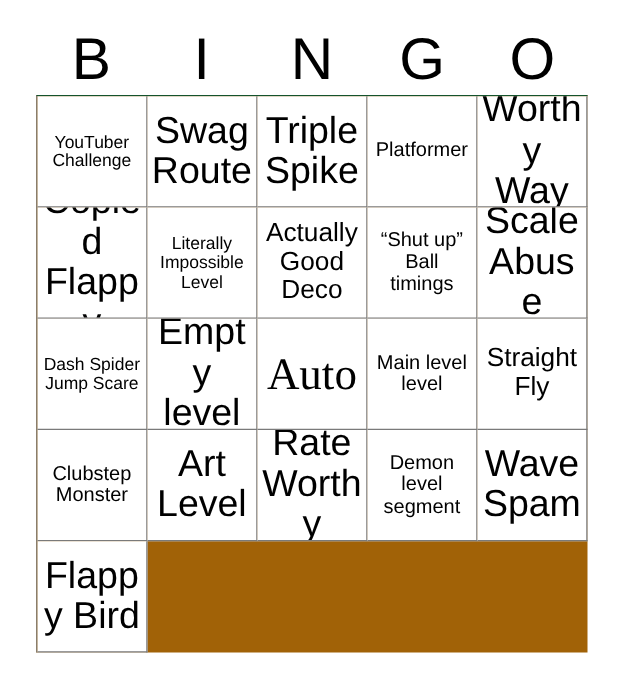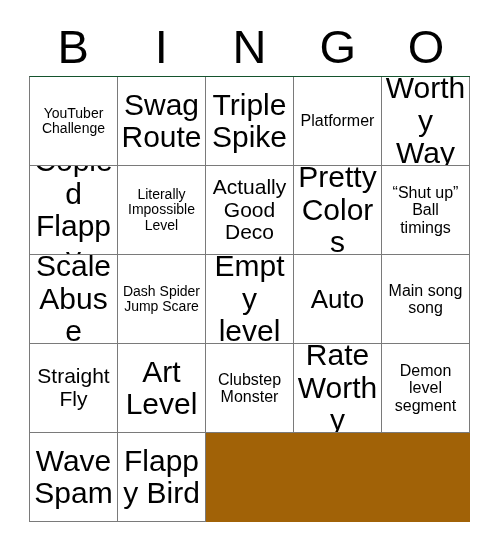--- a/index.html
+++ b/index.html
@@ -72,21 +72,21 @@
   }
   .cell-text {
     display: block;
     width: 100%;
     line-height: 1.08;
     word-wrap: break-word;
     overflow-wrap: break-word;
     hyphens: none;
   }
   
-  .sz-xxl .cell-text { font-size: 26px; }
+  .sz-xxl .cell-text { font-size: 36px; font-family: Liberation Serif, serif; }
   .sz-xl  .cell-text { font-size: 30px; }
   .sz-md  .cell-text { font-size: 21px; }
   .sz-sm  .cell-text { font-size: 16px; }
   .sz-xs  .cell-text { font-size: 14px; }
 </style>
 </head>
 <body>
 
 <div id="card">
 
@@ -116,49 +116,46 @@
       </div>
       <div class="bingo-cell sz-xl">
         <span class="cell-text">Copied Flappy</span>
       </div>
       <div class="bingo-cell sz-xs">
         <span class="cell-text">Literally Impossible Level</span>
       </div>
       <div class="bingo-cell sz-md">
         <span class="cell-text">Actually Good Deco</span>
       </div>
-      <div class="bingo-cell sz-xl">
-        <span class="cell-text">Pretty Colors</span>
-      </div>
       <div class="bingo-cell sz-sm">
         <span class="cell-text">“Shut up” Ball timings</span>
       </div>
       <div class="bingo-cell sz-xl">
         <span class="cell-text">Scale Abuse</span>
       </div>
       <div class="bingo-cell sz-xs">
         <span class="cell-text">Dash Spider Jump Scare</span>
       </div>
       <div class="bingo-cell sz-xl">
         <span class="cell-text">Empty level</span>
       </div>
       <div class="bingo-cell sz-xxl">
         <span class="cell-text">Auto</span>
       </div>
       <div class="bingo-cell sz-sm">
-        <span class="cell-text">Main song song</span>
+        <span class="cell-text">Main level level</span>
       </div>
       <div class="bingo-cell sz-md">
         <span class="cell-text">Straight Fly</span>
       </div>
+      <div class="bingo-cell sz-sm">
+        <span class="cell-text">Clubstep Monster</span>
+      </div>
       <div class="bingo-cell sz-xl">
         <span class="cell-text">Art Level</span>
-      </div>
-      <div class="bingo-cell sz-sm">
-        <span class="cell-text">Clubstep Monster</span>
       </div>
       <div class="bingo-cell sz-xl">
         <span class="cell-text">Rate Worthy</span>
       </div>
       <div class="bingo-cell sz-sm">
         <span class="cell-text">Demon level segment</span>
       </div>
       <div class="bingo-cell sz-xl">
         <span class="cell-text">Wave Spam</span>
       </div>

